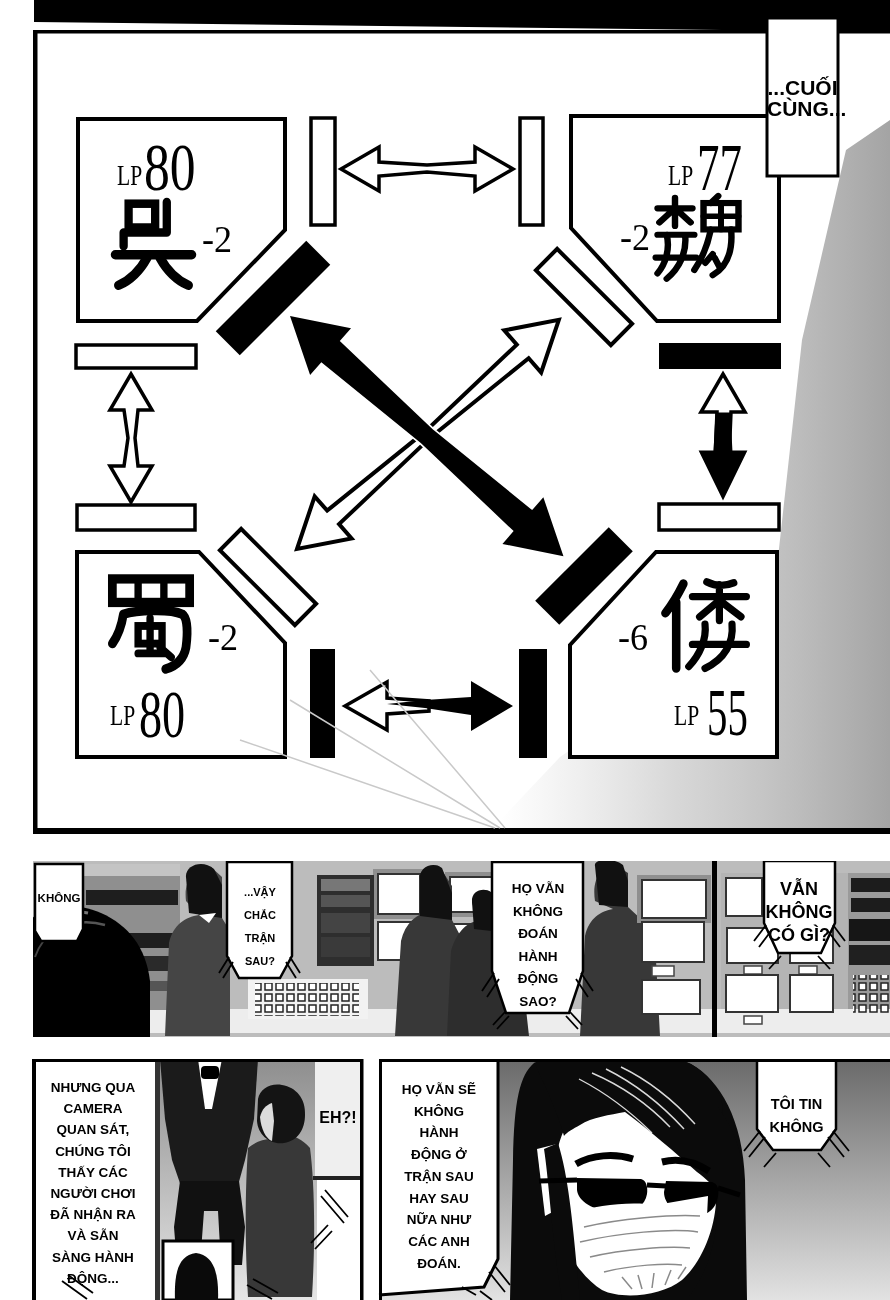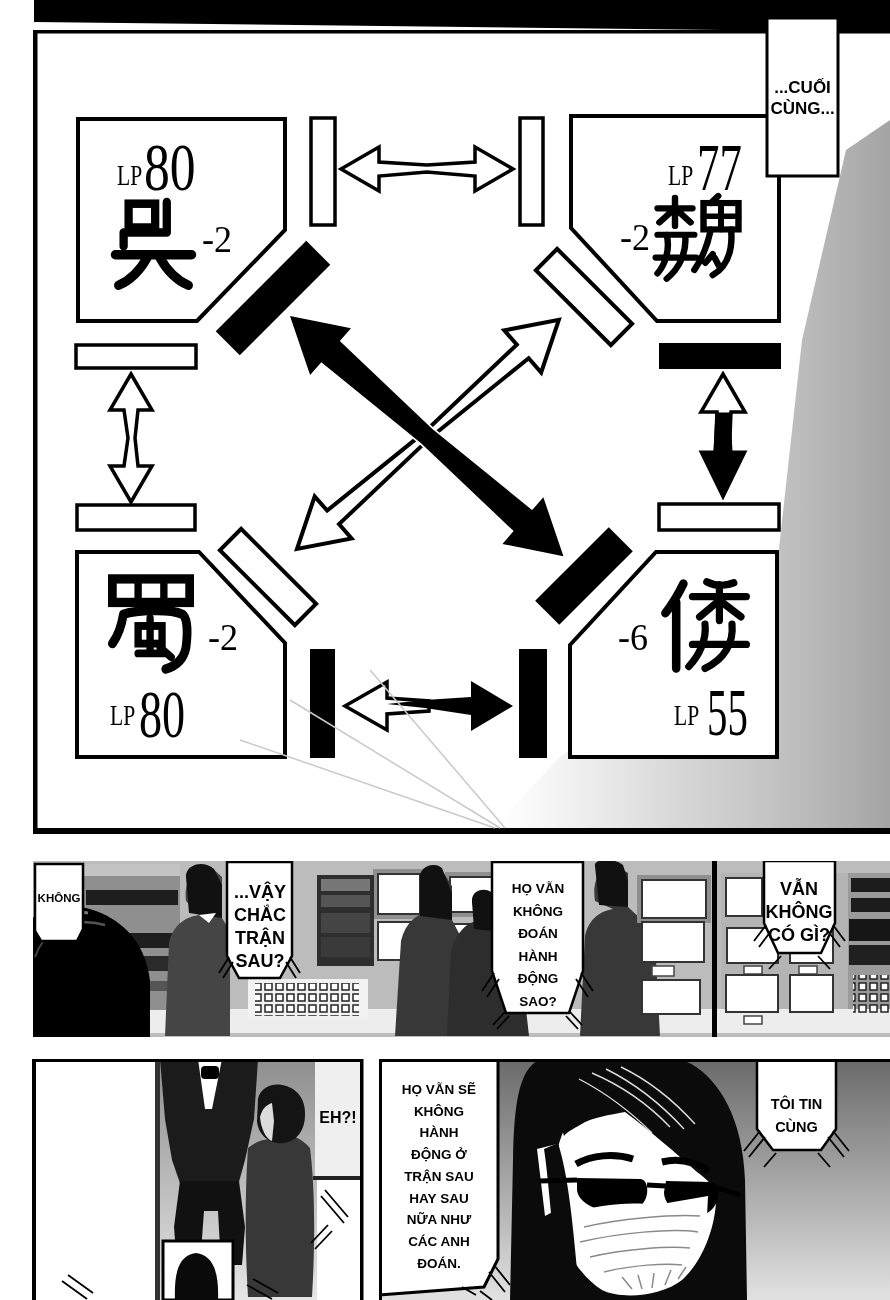--- a/index.html
+++ b/index.html
@@ -303,41 +303,51 @@
 
 <polygon points="725,0 804,0 804,70 789,91 741,91 725,70" fill="#fff" stroke="#000" stroke-width="2.5"></polygon>
 <g stroke="#000" stroke-width="1.8" fill="none">
 <path d="M728,72 L712,92 M733,78 L717,98 M801,72 L817,92 M796,78 L812,98 M786,94 L798,108 M744,94 L732,108"></path>
 </g>
 
 <rect x="347" y="0" width="511" height="3" fill="#000"></rect>
 <rect x="347" y="0" width="3" height="241" fill="#000"></rect>
 </svg>
 
-<div class="t" style="left:767px;top:78px;width:71px;font-size:17px;line-height:20.5px">...CUỐI
+<div class="t" style="left:767px;top:78px;width:71px;font-size:21px;line-height:20.5px">...CUỐI
 CÙNG...</div>
 <div class="t" style="left:35px;top:893px;width:48px;font-size:11.5px;">KHÔNG</div>
-<div class="t" style="left:227px;top:881px;width:66px;font-size:18px;line-height:23px">...VẬY
+<div class="t" style="left:227px;top:881px;width:66px;font-size:11px;line-height:23px">...VẬY
 CHẮC
 TRẬN
 SAU?</div>
 <div class="t" style="left:494px;top:878px;width:88px;font-size:13.5px;line-height:22.5px">HỌ VẪN
 KHÔNG
 ĐOÁN
 HÀNH
 ĐỘNG
 SAO?</div>
 <div class="t" style="left:765px;top:878px;width:68px;font-size:18px;line-height:23px">VẪN
 KHÔNG
 CÓ GÌ?</div>
+<div class="t" style="left:35px;top:1077px;width:116px;font-size:13.5px;line-height:21.2px">NHƯNG QUA
+CAMERA
+QUAN SÁT,
+CHÚNG TÔI
+THẤY CÁC
+NGƯỜI CHƠI
+ĐÃ NHẬN RA
+VÀ SẴN
+SÀNG HÀNH
+ĐỘNG...</div>
 <div class="t" style="left:314px;top:1110px;width:48px;font-size:16px;">EH?!</div>
 <div class="t" style="left:383px;top:1079px;width:112px;font-size:13.5px;line-height:21.7px">HỌ VẪN SẼ
 KHÔNG
 HÀNH
 ĐỘNG Ở
 TRẬN SAU
 HAY SAU
 NỮA NHƯ
 CÁC ANH
 ĐOÁN.</div>
 <div class="t" style="left:757px;top:1093px;width:79px;font-size:14.5px;line-height:23px">TÔI TIN
-CÙNG</div>
+KHÔNG</div>
 </div>
 
 </body></html>

